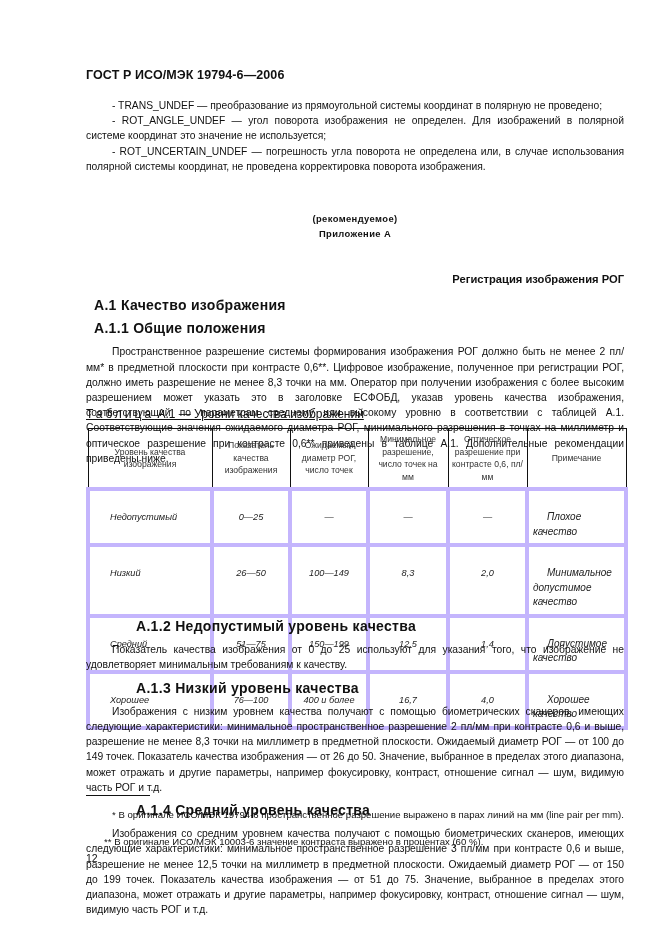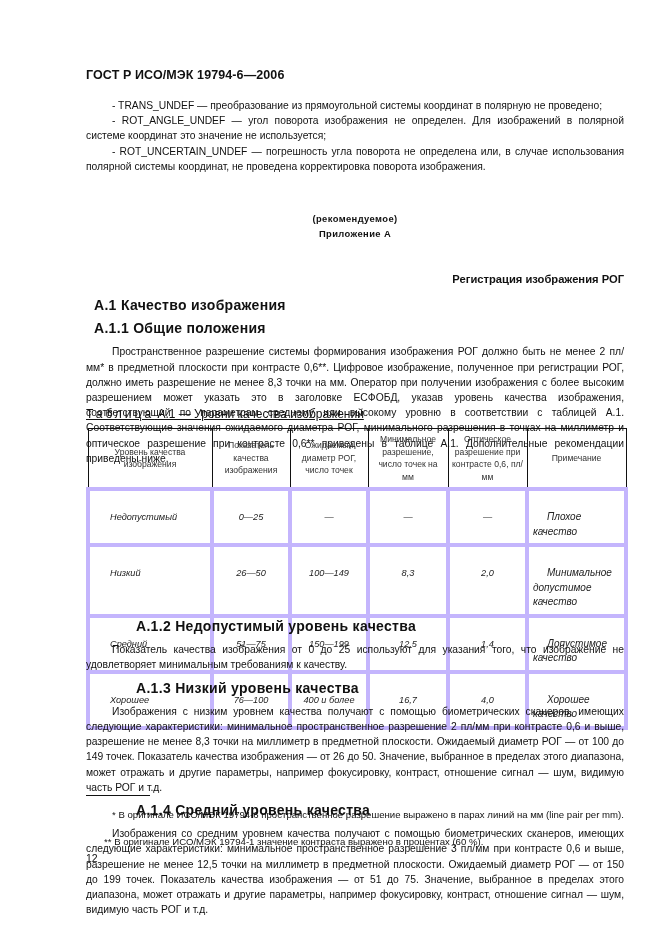--- a/index.html
+++ b/index.html
@@ -122,17 +122,17 @@
     <p class="h3 indent">А.1.3  Низкий уровень качества</p>
     <p class="para">Изображения с низким уровнем качества получают с помощью биометрических сканеров, имеющих следующие характеристики: минимальное пространственное разрешение 2 пл/мм при контрасте 0,6 и выше, разрешение не менее 8,3 точки на миллиметр в предметной плоскости. Ожидаемый диаметр РОГ — от 100 до 149 точек. Показатель качества изображения — от 26 до 50. Значение, выбранное в пределах этого диапазона, может отражать и другие параметры, например фокусировку, контраст, отношение сигнал — шум, видимую часть РОГ и т.д.</p>
     <p class="h3 indent">А.1.4  Средний уровень качества</p>
     <p class="para">Изображения со средним уровнем качества получают с помощью биометрических сканеров, имеющих следующие характеристики: минимальное пространственное разрешение 3 пл/мм при контрасте 0,6 и выше, разрешение не менее 12,5 точки на миллиметр в предметной плоскости. Ожидаемый диаметр РОГ — от 150 до 199 точек. Показатель качества изображения — от 51 до 75. Значение, выбранное в пределах этого диапазона, может отражать и другие параметры, например фокусировку, контраст, отношение сигнал — шум, видимую часть РОГ и т.д.</p>
   </div>
 
   <div class="fn-line"></div>
 
   <div class="footnotes">
     <p class="fn1">* В оригинале ИСО/МЭК 19794-6 пространственное разрешение выражено в парах линий на мм (line pair per mm).</p>
-    <p class="fn2">** В оригинале ИСО/МЭК 19794-1 значение контраста выражено в процентах (60 %).</p>
+    <p class="fn2">** В оригинале ИСО/МЭК 10003-6 значение контраста выражено в процентах (60 %).</p>
   </div>
 
   <div class="page-num">12</div>
 </div>
 
 </body></html>

